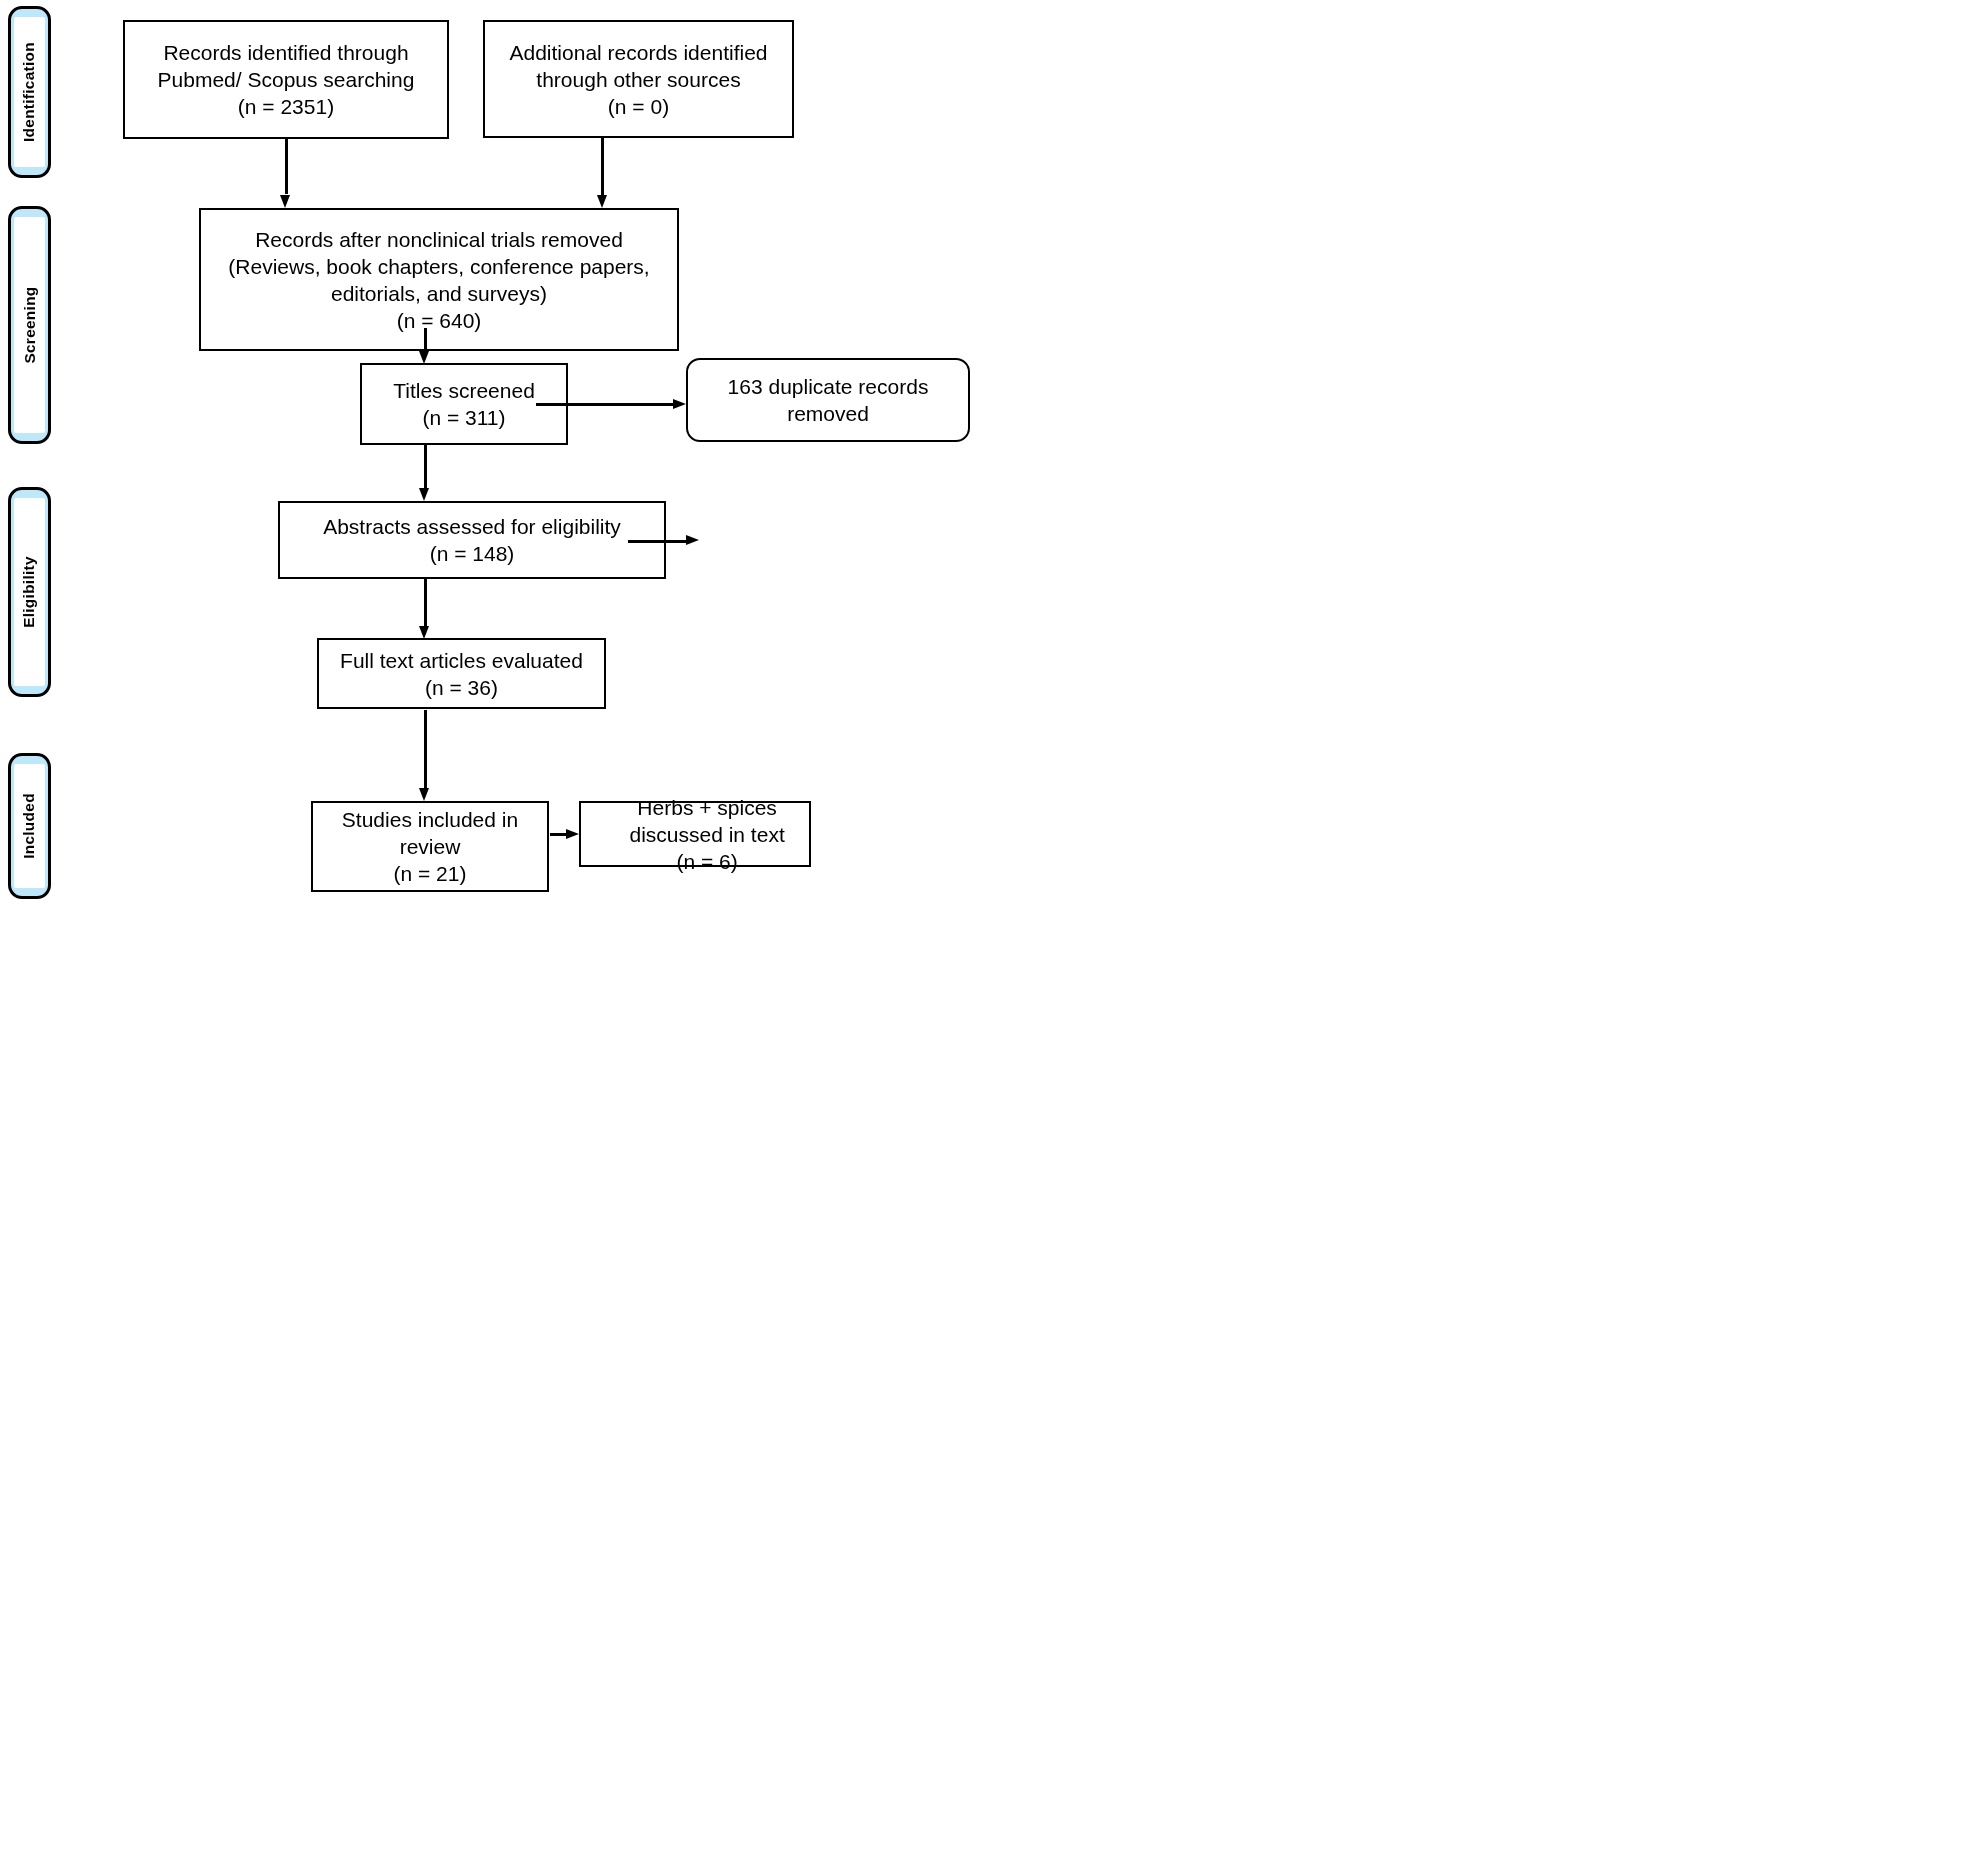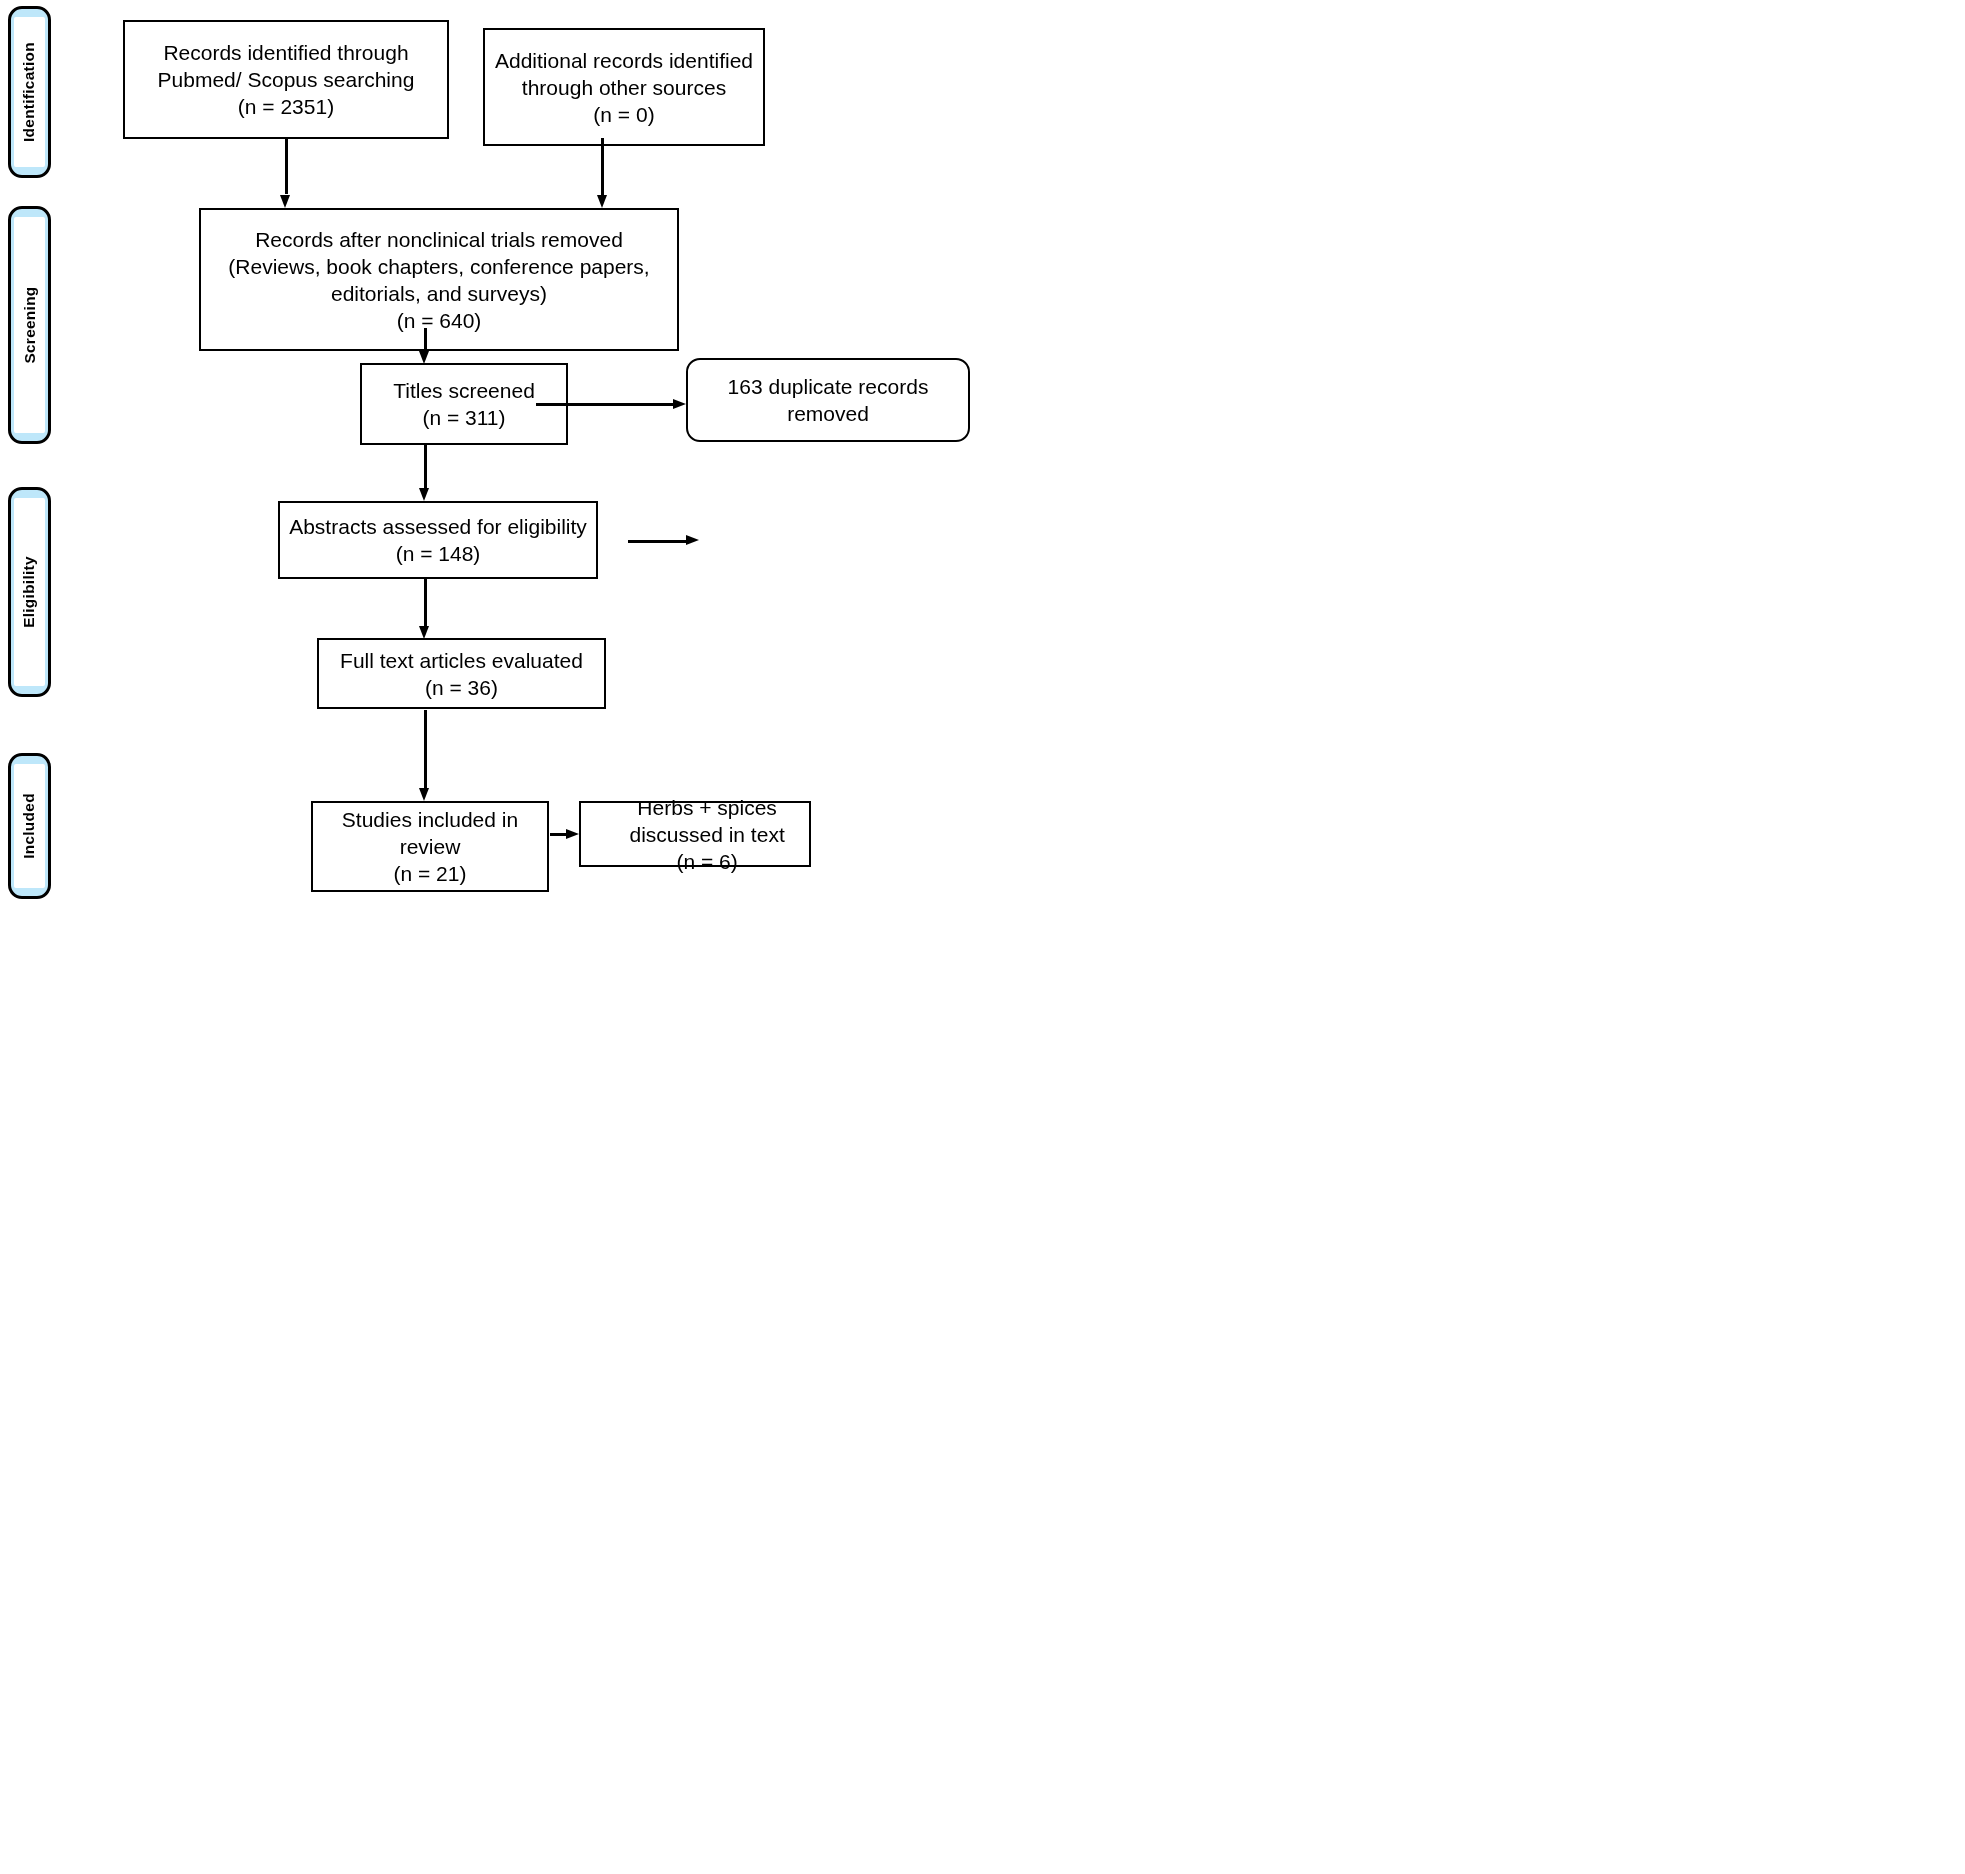--- a/index.html
+++ b/index.html
@@ -112,21 +112,21 @@
   </div>
 
   <div class="box" style="left:123px; top:20px; width:326px; height:119px;">
     <div class="box-text">
       <span>Records identified through</span>
       <span>Pubmed/ Scopus searching</span>
       <span>(n = 2351)</span>
     </div>
   </div>
 
-  <div class="box" style="left:483px; top:20px; width:282px; height:118px;margin-top:8px;">
+  <div class="box" style="left:483px; top:20px; width:311px; height:118px;">
     <div class="box-text">
       <span>Additional records identified</span>
       <span>through other sources</span>
       <span>(n = 0)</span>
     </div>
   </div>
 
   <div class="box" style="left:199px; top:208px; width:480px; height:143px;">
     <div class="box-text">
       <span>Records after nonclinical trials removed</span>
@@ -143,21 +143,21 @@
     </div>
   </div>
 
   <div class="box" style="left:686px; top:358px; width:284px; height:84px;border-radius:14px;">
     <div class="box-text">
       <span>163 duplicate records</span>
       <span>removed</span>
     </div>
   </div>
 
-  <div class="box" style="left:278px; top:501px; width:320px; height:78px;">
+  <div class="box" style="left:278px; top:501px; width:388px; height:78px;">
     <div class="box-text">
       <span>Abstracts assessed for eligibility</span>
       <span>(n = 148)</span>
     </div>
   </div>
 
 
   <div class="box" style="left:317px; top:638px; width:289px; height:71px;">
     <div class="box-text">
       <span>Full text articles evaluated</span>

